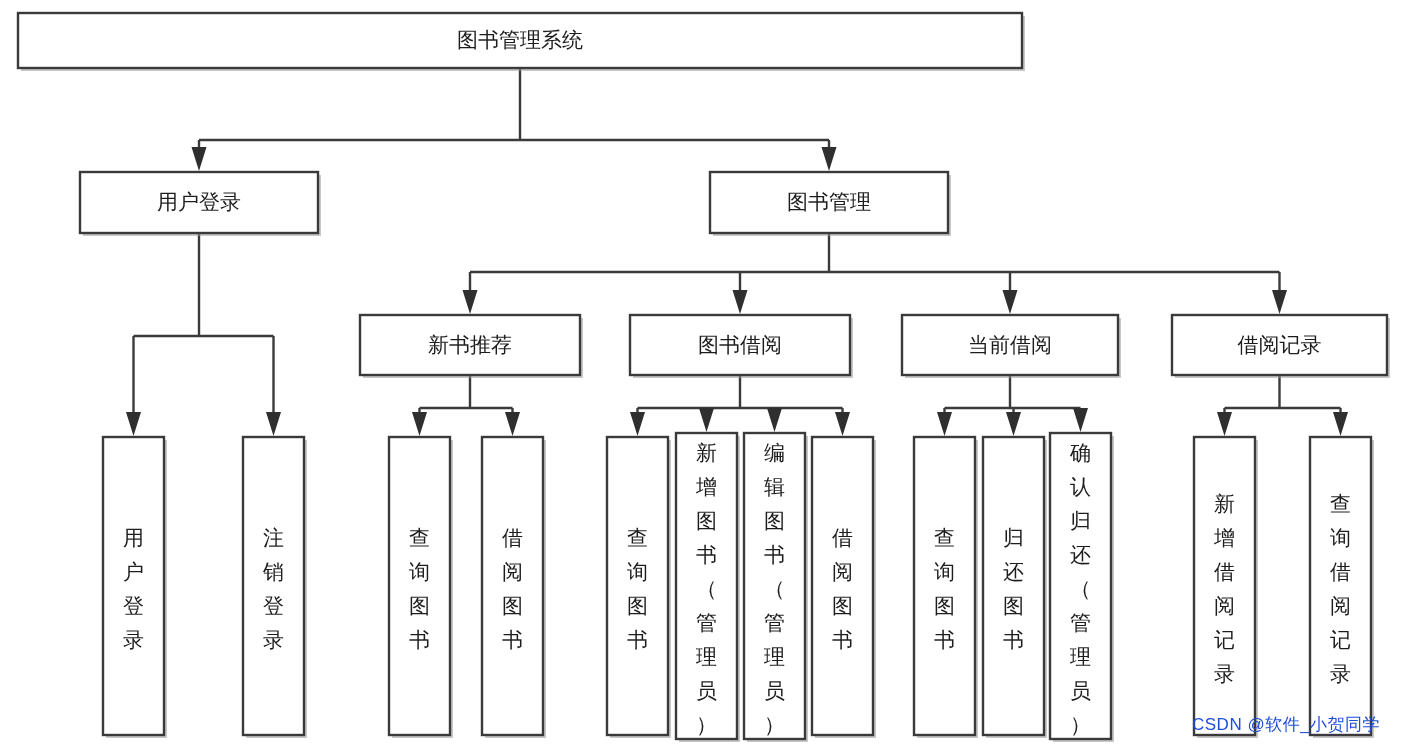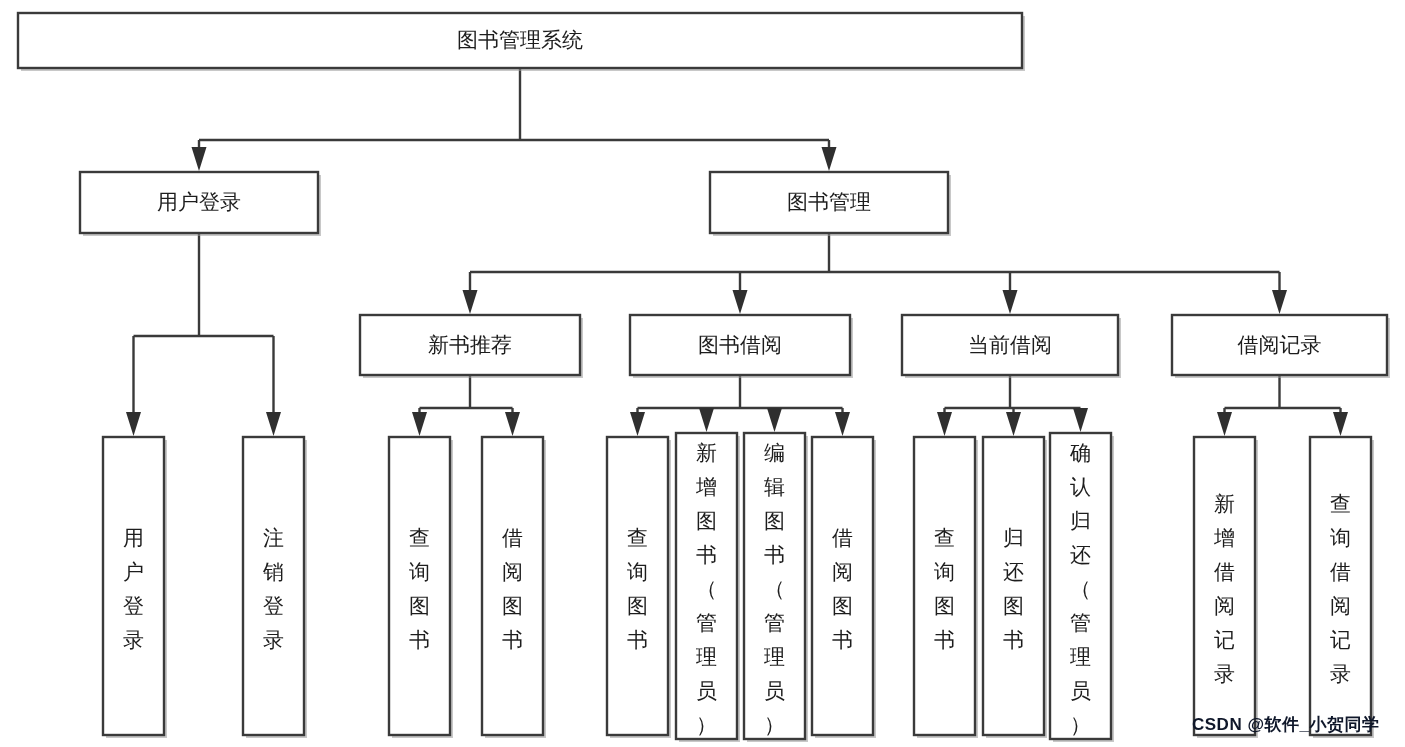--- a/index.html
+++ b/index.html
@@ -239,14 +239,14 @@
           <rect class="node-box" x="1194" y="437" width="61" height="298"></rect>
           <text class="node-label-v" x="1224.5" y="510.52"><tspan x="1224.5" dy="0">新</tspan><tspan x="1224.5" dy="34">增</tspan><tspan x="1224.5" dy="34">借</tspan><tspan x="1224.5" dy="34">阅</tspan><tspan x="1224.5" dy="34">记</tspan><tspan x="1224.5" dy="34">录</tspan></text>
         </g>
         <g>
           <rect class="node-box-shadow" x="1313" y="440" width="61" height="298"></rect>
           <rect class="node-box" x="1310" y="437" width="61" height="298"></rect>
           <text class="node-label-v" x="1340.5" y="510.52"><tspan x="1340.5" dy="0">查</tspan><tspan x="1340.5" dy="34">询</tspan><tspan x="1340.5" dy="34">借</tspan><tspan x="1340.5" dy="34">阅</tspan><tspan x="1340.5" dy="34">记</tspan><tspan x="1340.5" dy="34">录</tspan></text>
         </g>
       </g>
   </svg>
-  <div class="watermark-text" style="left: 1192px; top: 713px; color: #0f172a; font-weight: bold;">CSDN @软件_小贺同学</div>
+  <div class="watermark-text" style="left: 1192px; top: 713px; color: #1d4ed8;">CSDN @软件_小贺同学</div>
 </div>
 
 </body></html>

